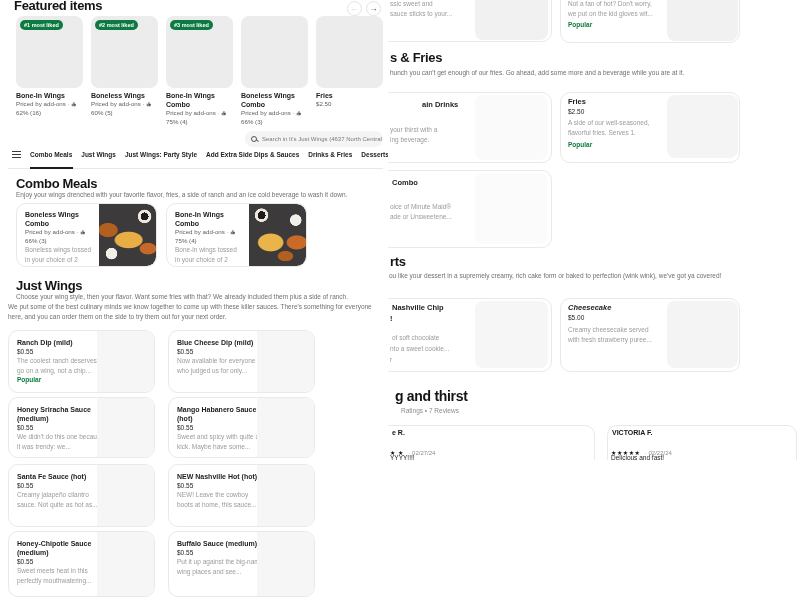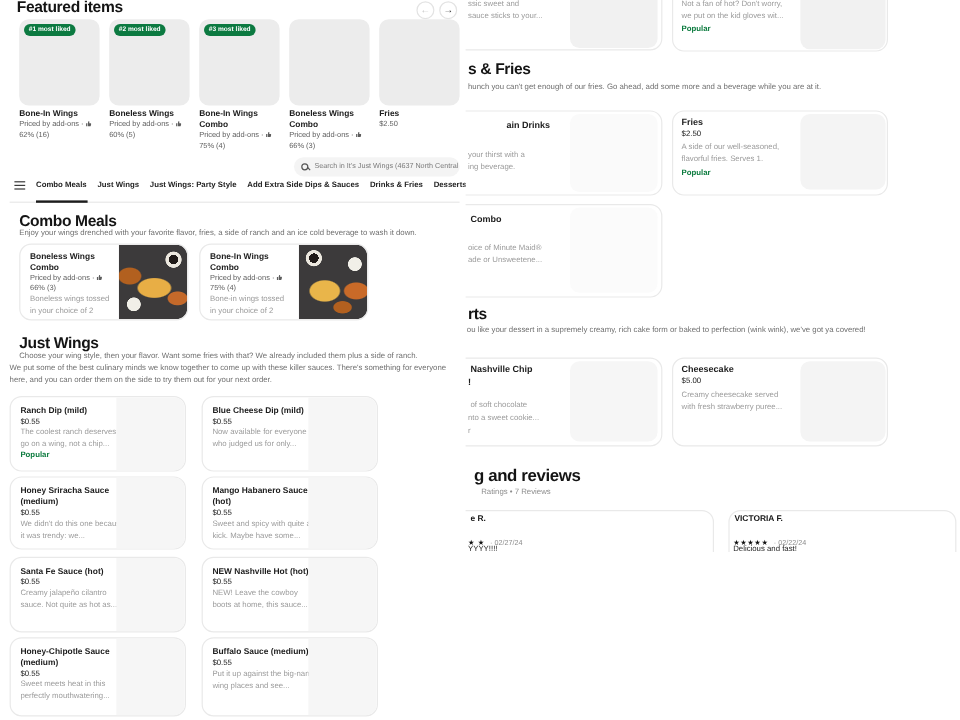--- a/index.html
+++ b/index.html
@@ -265,26 +265,26 @@
 
     <div class="card" style="left:-26px; top:298px; width:190px; height:74px;"></div>
     <div class="card" style="left:172px; top:298px; width:180px; height:74px;"></div>
     <div class="ph" style="left:87px; top:301px; width:73px; height:67px; background:#f6f6f6;"></div>
     <div class="ph" style="left:279px; top:301px; width:71px; height:67px; background:#f4f4f4;"></div>
     <span class="frag fb" style="left:4px; top:303px;">Nashville Chip</span>
     <span class="frag fb" style="left:2px; top:314px;">!</span>
     <span class="frag fg" style="left:4px; top:334px;">of soft chocolate</span>
     <span class="frag fg" style="left:2px; top:345px;">nto a sweet cookie...</span>
     <span class="frag fg" style="left:2px; top:356px;">r</span>
-    <span class="frag fb" style="left:180px; top:303px;">Cheesecake</span>
+    <span class="frag fb" style="left:180px; top:303px;font-style:italic;">Cheesecake</span>
     <span class="frag fdark" style="left:180px; top:314px;">$5.00</span>
     <span class="frag fg" style="left:180px; top:326px;">Creamy cheesecake served</span>
     <span class="frag fg" style="left:180px; top:336px;">with fresh strawberry puree...</span>
 
-    <span class="frag" style="left:7px; top:388px; font-size:14px; font-weight:800; letter-spacing:-0.3px; color:#141414;">g and reviews</span>
+    <span class="frag" style="left:7px; top:388px; font-size:14px; font-weight:800; letter-spacing:-0.3px; color:#141414;">g and thirst</span>
     <span class="frag" style="left:13px; top:407px; font-size:6.5px; color:#8d8d8d;">Ratings • 7 Reviews</span>
 
     <div class="card" style="left:-26px; top:425px; width:233px; height:57px;"></div>
     <div class="card" style="left:219px; top:425px; width:190px; height:57px;"></div>
     <span class="frag rname" style="left:4px; top:429px;">e R.</span>
     <span class="frag" style="left:2px; top:441px;"><span class="stars-b">★ ★</span> <span class="date-g">· 02/27/24</span></span>
     <span class="frag fdark" style="left:2px; top:454px;">YYYY!!!!</span>
     <span class="frag rname" style="left:224px; top:429px;">VICTORIA F.</span>
     <span class="frag" style="left:223px; top:441px;"><span class="stars-b">★★★★★</span> <span class="date-g">· 02/22/24</span></span>
     <span class="frag fdark" style="left:223px; top:454px;">Delicious and fast!</span>

